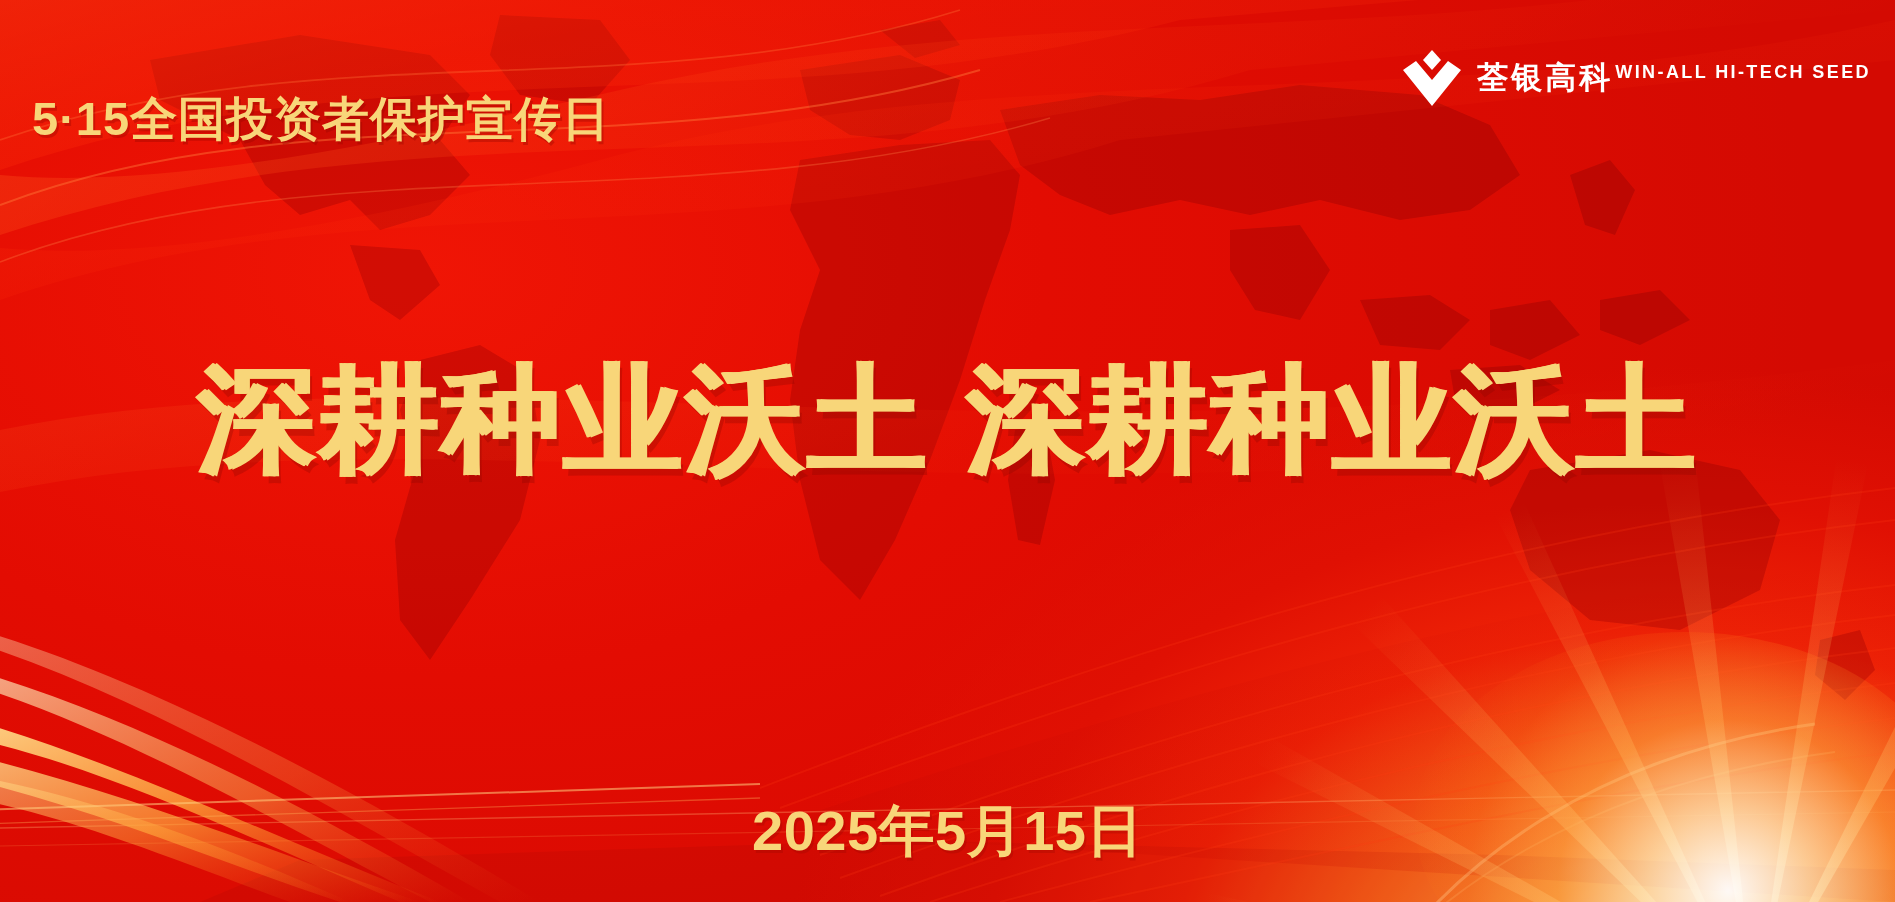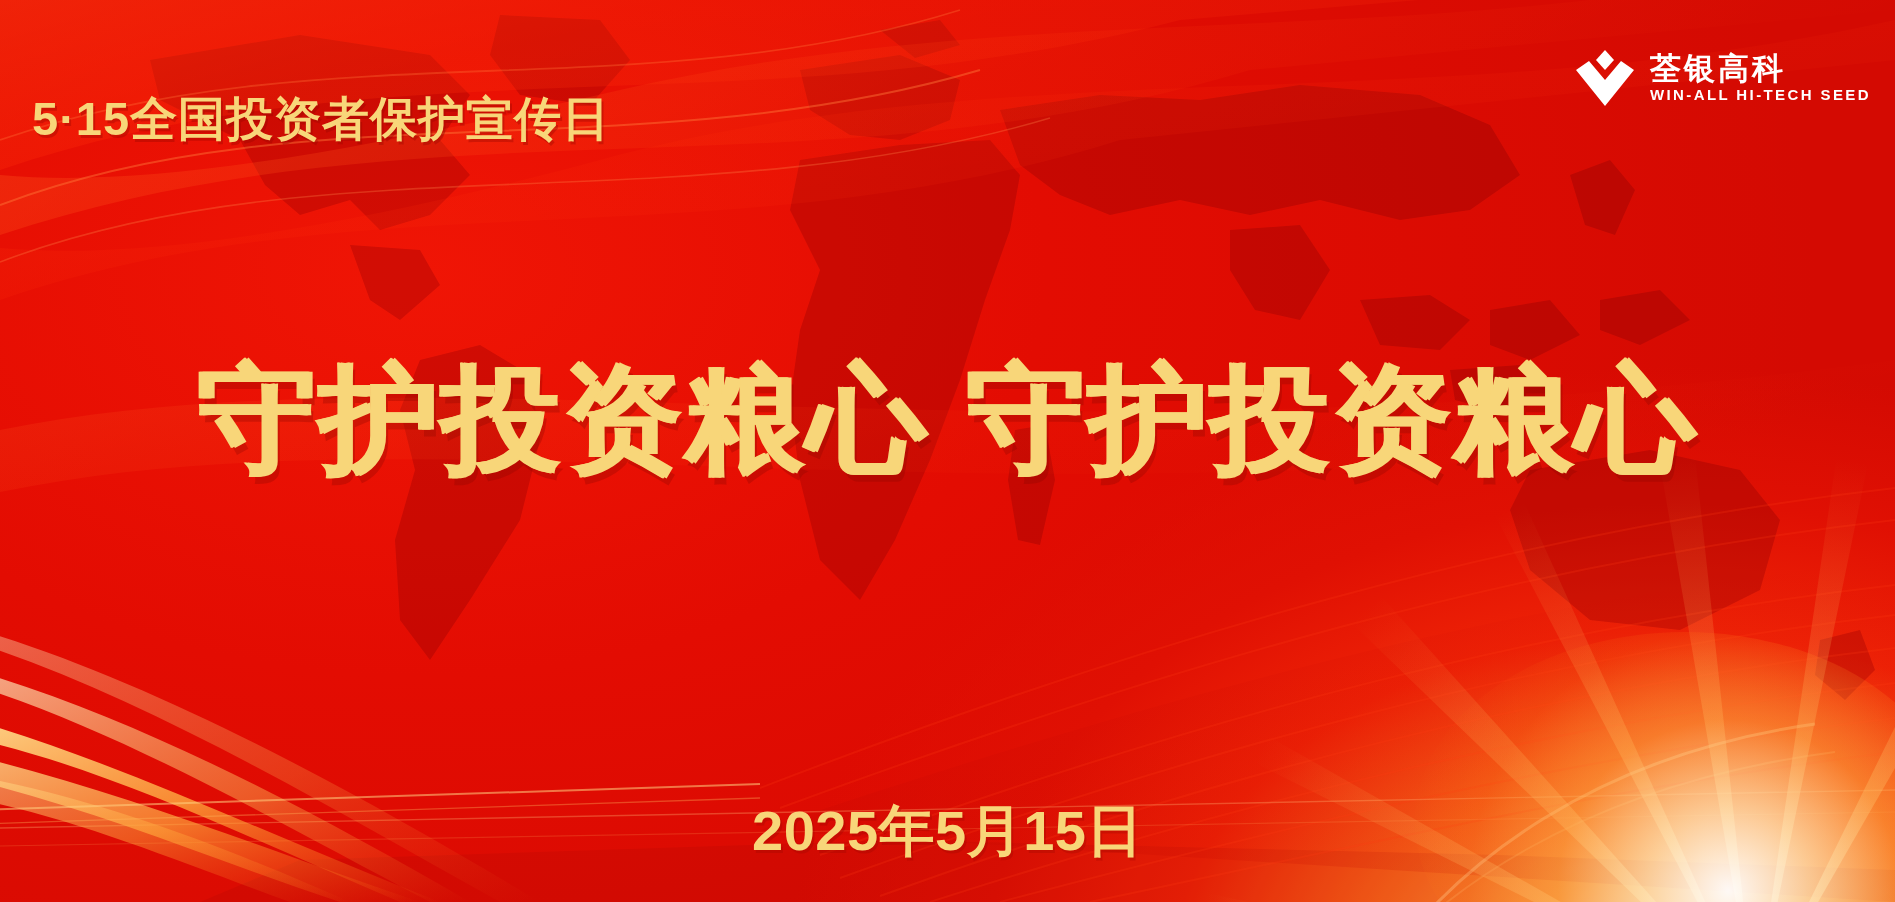--- a/index.html
+++ b/index.html
@@ -79,31 +79,31 @@
   .logo {
     position: absolute;
     right: 24px;
     top: 48px;
     display: flex;
     align-items: center;
     gap: 14px;
   }
   .logo-mark { width: 62px; height: 60px; flex: 0 0 auto; }
   .logo-mark svg { display: block; width: 100%; height: 100%; }
-  .logo-text { display: flex; flex-direction: column; align-items: flex-start; gap: 2px; text-align: center; }
+  .logo-text { display: flex; flex-direction: row; align-items: flex-start; gap: 2px; text-align: center; }
   .logo-cn {
     font-size: 31px;
     font-weight: 700;
     color: #ffffff;
     letter-spacing: 3px;
     line-height: 1.02;
     white-space: nowrap;
   }
   .logo-en {
-    font-size: 15px;
+    font-size: 18px;
     font-weight: 700;
     color: #ffffff;
     letter-spacing: 2.4px;
     white-space: nowrap;
   }
 
   
   .main-title {
     position: absolute;
     left: 0;
@@ -300,17 +300,17 @@
         <polygon points="31,2 40,12 31,22 22,12" fill="#ffffff"></polygon>
         <polygon points="2,22 15,13 31,32 47,13 60,22 31,58" fill="#ffffff"></polygon>
       </svg>
     </span>
     <span class="logo-text">
       <span class="logo-cn">荃银高科</span>
       <span class="logo-en">WIN-ALL HI-TECH SEED</span>
     </span>
   </div>
 
-  <div class="main-title">守护投资粮心  守护投资粮心</div>
+  <div class="main-title">深耕种业沃土  深耕种业沃土</div>
 
   <div class="date-text">2025年5月15日</div>
 
 </div>
 
 </body></html>

